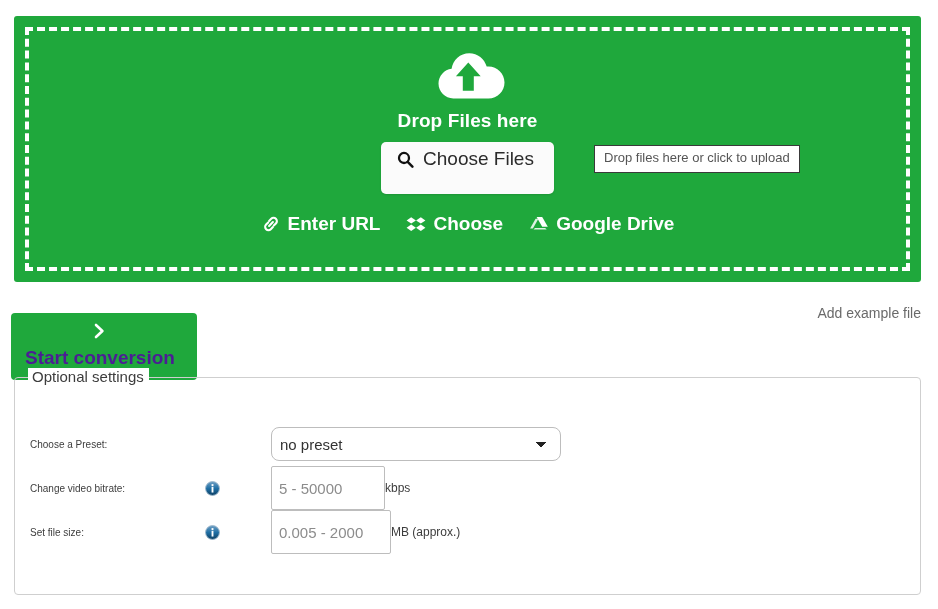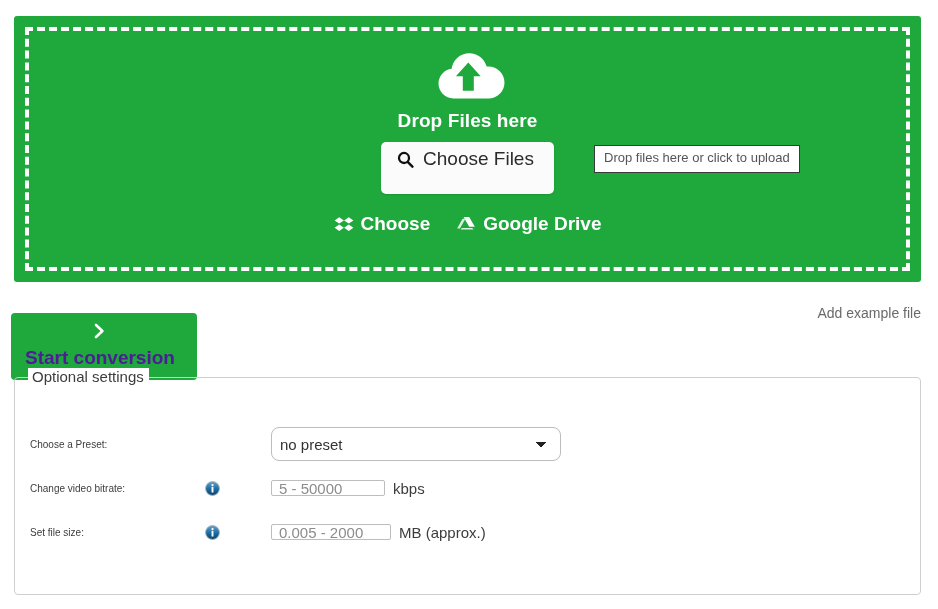--- a/index.html
+++ b/index.html
@@ -239,38 +239,38 @@
     background-size: 6px 6px, 6px 6px;
     background-repeat: no-repeat;
     -webkit-appearance: none;
     -moz-appearance: none;
     appearance: none;
     cursor: pointer;
     box-sizing: border-box;
   }
 
   input.num-input {
-    height: 16px;
+    height: 44px;
     font-family: "Liberation Sans", sans-serif;
     font-size: 15px;
     color: #333333;
     padding: 2px 7px;
     border: 1px solid #bdbdbd;
     border-radius: 2px;
     box-sizing: border-box;
     background: #ffffff;
   }
   input.num-input::placeholder { color: #8c8c8c; opacity: 1; }
   input.bitrate-input { width: 114px; }
   input.filesize-input { width: 120px; }
 
   .unit-label {
-    font-size: 15px;
+    font-size: 12px;
     color: #3d3d3d;
-    margin-left: 8px;
+    margin-left: 0;
     white-space: nowrap;
   }
 </style>
 </head>
 <body>
 
 <div class="dropzone">
   <div class="dropzone-dashes"></div>
   <div class="dz-inner">
 
@@ -288,20 +288,30 @@
           <line x1="11.3" y1="11.5" x2="16.3" y2="16.6" stroke="#111" stroke-width="2.6" stroke-linecap="round"></line>
         </svg>
         <span>Choose Files</span>
       </button>
 
       <div class="upload-tooltip">Drop files here or click to upload</div>
     </div>
 
     <div class="source-links">
 
+      <a class="source-link">
+        <svg class="src-icon" viewBox="0 0 20 20">
+          <g fill="none" stroke="#ffffff" stroke-width="2.1" stroke-linecap="round">
+            <path d="M8.1 11.9 11.9 8.1"></path>
+            <path d="M7.2 8.4 5.1 10.5a3.3 3.3 0 0 0 4.7 4.7l2.1-2.1"></path>
+            <path d="M12.8 11.6l2.1-2.1a3.3 3.3 0 0 0-4.7-4.7L8.1 6.9"></path>
+          </g>
+        </svg>
+        <span>Enter URL</span>
+      </a>
 
       <a class="source-link">
         <svg class="src-icon" viewBox="0 0 20 20">
           <g fill="#ffffff">
             <polygon points="5.2,3.2 0.6,6.4 5.2,9.6 9.9,6.4"></polygon>
             <polygon points="14.8,3.2 10.1,6.4 14.8,9.6 19.4,6.4"></polygon>
             <polygon points="5.2,10.6 0.6,13.7 5.2,16.9 9.9,13.7"></polygon>
             <polygon points="14.8,10.6 10.1,13.7 14.8,16.9 19.4,13.7"></polygon>
           </g>
         </svg>

